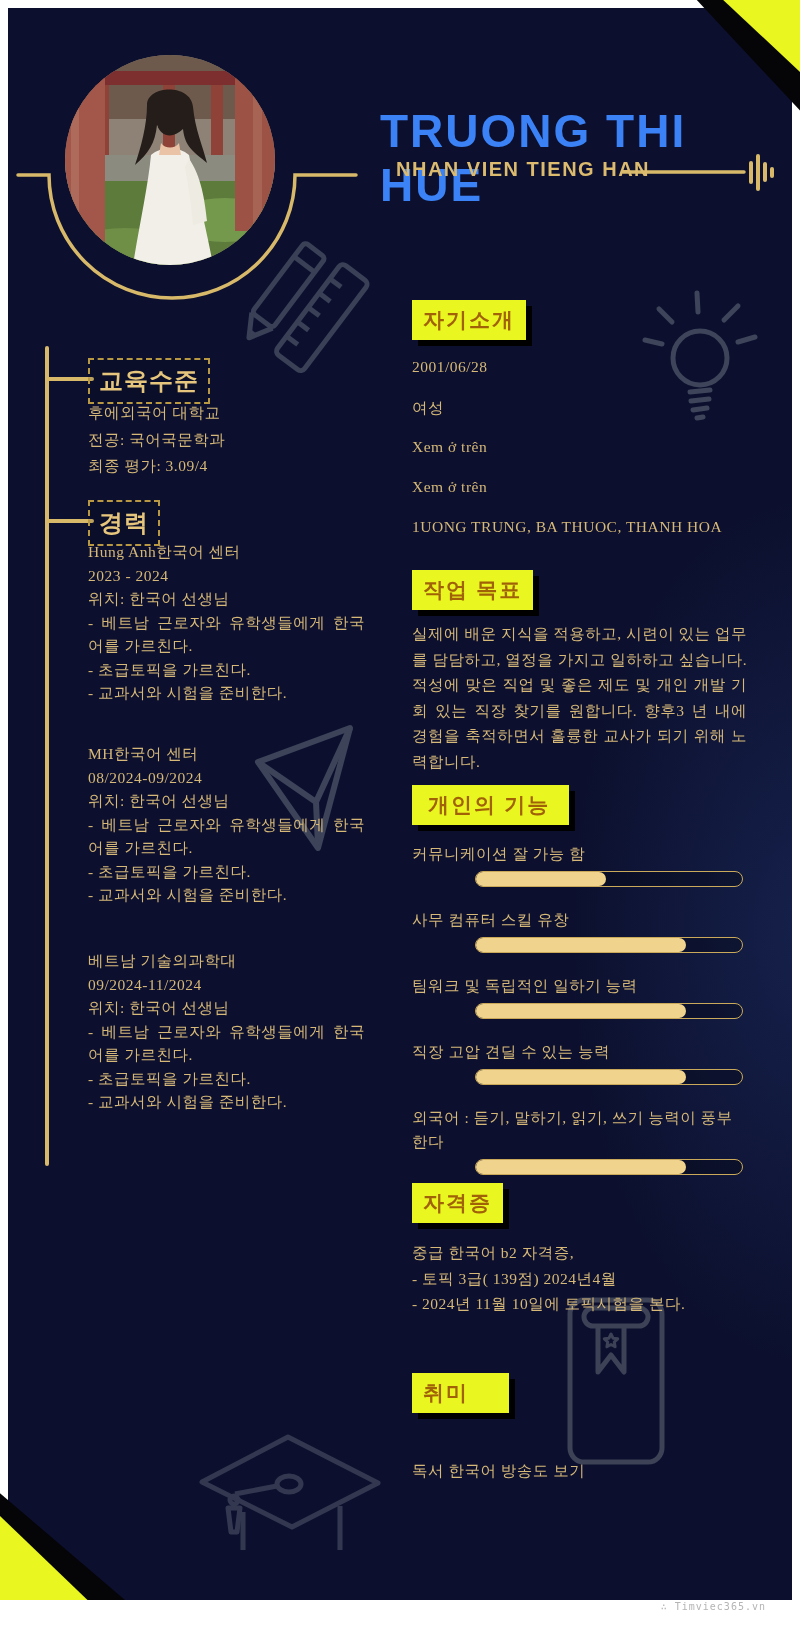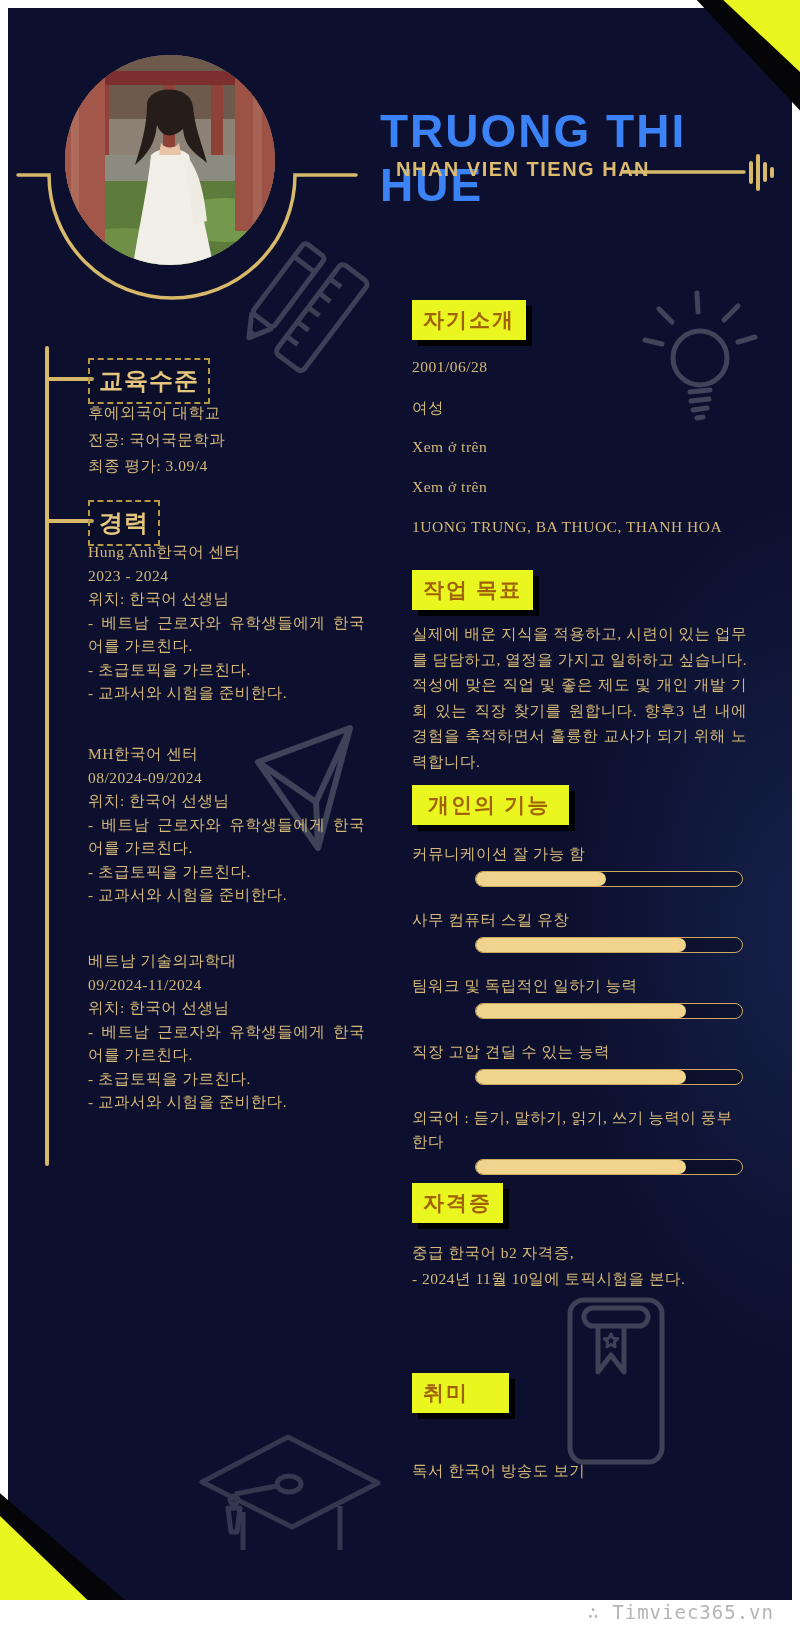--- a/index.html
+++ b/index.html
@@ -74,22 +74,22 @@
   .skill { margin-bottom:21px; }
   .skill .lbl { line-height:24px; margin-bottom:5px; letter-spacing:.5px; }
   .bar { margin-left:63px; width:268px; height:16px; border:1.5px solid #caa95a; border-radius:9px; background:rgba(0,0,0,.25); }
   .fill { height:100%; background:#f0d38c; border-radius:9px; }
 
   .cert-lines { position:absolute; left:412px; top:1240px; width:340px; line-height:25.5px; letter-spacing:.5px; }
   .hobby-lines { position:absolute; left:412px; top:1427px; width:340px; line-height:25px; letter-spacing:.5px;margin-top:31px; }
 
   
   .bottom-band { position:absolute; left:0; top:1600px; width:800px; height:25px; background:#ffffff; }
-  .watermark { position:absolute; right:26px; top:1601px; font-family:"DejaVu Sans Mono", monospace;
-          font-size:19px; letter-spacing:1px; color:#b5b5b5; }
+  .watermark { position:absolute; right:34px; top:1601px; font-family:"DejaVu Sans Mono", monospace;
+          font-size:10px; letter-spacing:1px; color:#b5b5b5; }
 </style>
 </head>
 <body>
 
 <div class="page">
   <div class="card"></div>
 
   <div class="corner tr-box">
     <div class="tri black"></div>
     <div class="tri yellow"></div>
@@ -268,20 +268,21 @@
       <div class="lbl gold-text">외국어 : 듣기, 말하기, 읽기, 쓰기 능력이 풍부한다</div>
       <div class="bar">
           <div class="fill" style="width: 79%;"></div>
         </div>
     </div>
   </div>
 
   <div class="ylabel cert-box">자격증</div>
   <div class="cert-lines gold-text">
     <div>중급 한국어 b2 자격증,</div>
+    <div>- 토픽 3급( 139점) 2024년4월</div>
     <div>- 2024년 11월 10일에 토픽시험을 본다.</div>
   </div>
 
   <div class="ylabel hobby-box">취미    </div>
   <div class="hobby-lines gold-text">
     <div>독서 한국어 방송도 보기</div>
   </div>
 
   <div class="bottom-band"></div>
   <div class="watermark">∴ Timviec365.vn</div>

